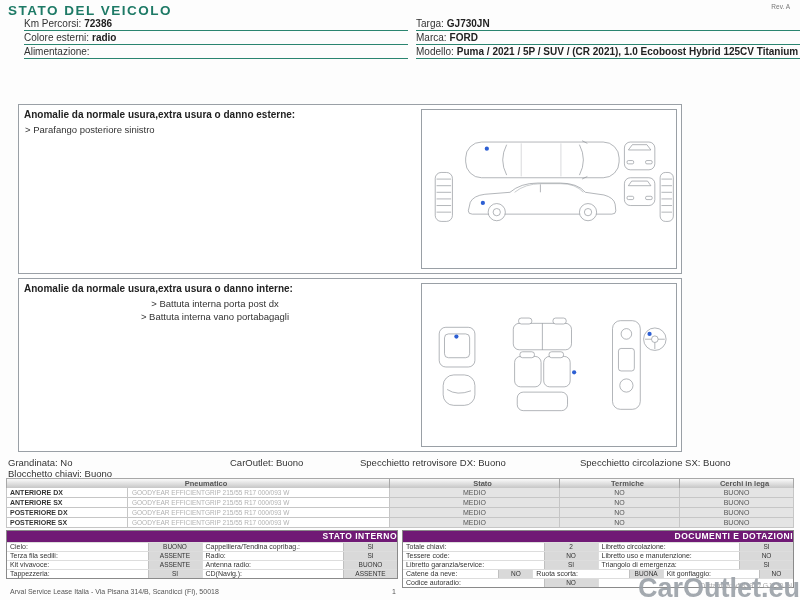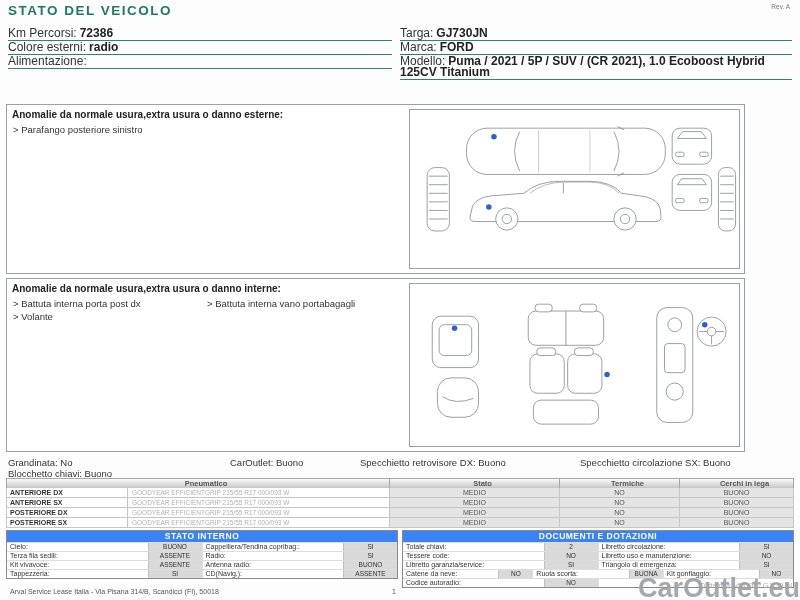--- a/index.html
+++ b/index.html
@@ -2,32 +2,32 @@
 <html><head>
 <meta charset="utf-8">
 <style>
   *{margin:0;padding:0;box-sizing:border-box;}
   html,body{width:800px;height:600px;}
   body{position:relative;background:#fdfdfd;font-family:"Liberation Sans",sans-serif;color:#333;overflow:hidden;}
 
   .title{position:absolute;left:8px;top:3px;font-size:13.5px;font-weight:bold;color:#1e7a66;letter-spacing:1.5px;}
   .rev{position:absolute;right:10px;top:3px;font-size:6.5px;color:#777;}
 
-  .info-col{position:absolute;top:27px;font-size:12px;}
+  .info-col{position:absolute;top:17px;font-size:10px;margin-left:16px;}
   #info-left{left:8px;width:384px;}
   #info-right{left:400px;width:392px;}
   .irow{border-bottom:1px solid #2a8570;padding:1px 2px 1px 0;min-height:13px;line-height:11px;}
   .irow .val{font-weight:bold;color:#222;margin-left:3px;}
 
-  .section{position:absolute;left:6px;width:739px;border:1px solid #9aa0a6;background:#fff;}
+  .section{position:absolute;left:18px;width:664px;border:1px solid #9aa0a6;background:#fff;}
   #ext{top:104px;height:170px;}
   #int{top:278px;height:174px;}
   .section-title{font-weight:bold;font-size:10px;padding:4px 5px 2px;color:#222;}
   .items{font-size:9.5px;padding:2px 6px;width:392px;color:#333;}
-  .items.grid{display:grid;grid-template-columns:1fr 1fr;column-gap:8px;row-gap:2px;}
+  .items.grid{display:grid;grid-template-columns:1fr;column-gap:8px;row-gap:2px;text-align:center;}
   .item{line-height:11px;}
   .diagram-box{position:absolute;top:4px;bottom:4px;left:402px;right:4px;border:1px solid #9aa0a6;background:#fff;}
   .diagram-box svg{width:100%;height:100%;display:block;}
 
   .summary{position:absolute;left:8px;width:784px;font-size:9.5px;height:11px;}
   #summary1{top:457px;}
   #summary2{top:468px;}
   .pair{position:absolute;top:0;white-space:nowrap;}
   .pair b{font-weight:normal;}
   .p0{left:0;} .p1{left:222px;} .p2{left:352px;} .p3{left:572px;}
@@ -39,21 +39,21 @@
   .t-row{display:grid;grid-template-columns:122px 262px 170px 120px 114px;height:10px;}
   .t-row>div{border:1px solid #c6c6c6;border-top-width:0;border-left-width:0;line-height:9px;background:#fff;}
   .t-row>div:first-child{border-left-width:1px;}
   .t-pos{background:linear-gradient(#ededed,#d2d2d2);font-weight:bold;color:#333;padding-left:3px;font-size:7px;}
   .t-tire{color:#b2b2b2;font-size:6.5px;padding-left:4px;white-space:nowrap;overflow:hidden;}
   .t-val{background:#e4e4e4 !important;text-align:center;color:#555;font-size:7px;}
 
   .kv{position:absolute;top:530px;width:392px;border:1px solid #8a8a8a;background:#fff;}
   #stato-interno{left:6px;}
   #documenti{left:402px;}
-  .kv-header{background:#3b82f6;color:#fff;font-weight:bold;text-align:center;font-size:8.5px;height:11px;line-height:11px;letter-spacing:.5px;}
+  .kv-header{background:#701a75;color:#fff;font-weight:bold;text-align:right;font-size:8.5px;height:11px;line-height:11px;letter-spacing:.5px;}
   .kv-row{display:flex;height:9px;align-items:stretch;border-top:1px solid #ddd;}
   .half{flex:1;display:flex;align-items:center;min-width:0;}
   .half+.half{border-left:1px solid #ddd;}
   .klbl{flex:1;padding-left:3px;color:#333;font-size:7px;line-height:8px;white-space:nowrap;overflow:hidden;}
   .kval{width:54px;background:#d9d9d9;border-left:1px solid #c0c0c0;text-align:center;font-size:6.5px;line-height:8px;color:#333;}
   .third .kval{width:34px;}
 
   #footer-address{position:absolute;left:10px;top:588px;font-size:7px;color:#555;}
   #footer-page{position:absolute;left:392px;top:588px;font-size:7px;color:#555;}
   #footer-id{position:absolute;right:8px;top:582px;font-size:7px;color:#aaa;}
@@ -115,21 +115,20 @@
       <circle cx="92" cy="102" r="3.2" fill="#2d5fd3"></circle>
     </svg>
   </div>
 </div>
 
 <div class="section" id="int">
   <div class="section-title">Anomalie da normale usura,extra usura o danno interne:</div>
   <div class="items grid">
     <div class="item">&gt; Battuta interna porta post dx</div>
     <div class="item">&gt; Battuta interna vano portabagagli</div>
-    <div class="item">&gt; Volante</div>
   </div>
   <div class="diagram-box">
     <svg viewBox="0 0 384 162" preserveAspectRatio="xMidYMid meet">
       <g fill="none" stroke="#8b9096" stroke-width="1">
         <rect x="26" y="24" width="54" height="60" rx="10" fill="#fff"></rect>
         <rect x="34" y="34" width="38" height="36" rx="6"></rect>
         <rect x="32" y="96" width="48" height="46" rx="16" fill="#fff"></rect>
         <path d="M38 118 q15 10 36 2"></path>
         <rect x="138" y="18" width="88" height="40" rx="9" fill="#fff"></rect>
         <line x1="182" y1="18" x2="182" y2="58"></line>

